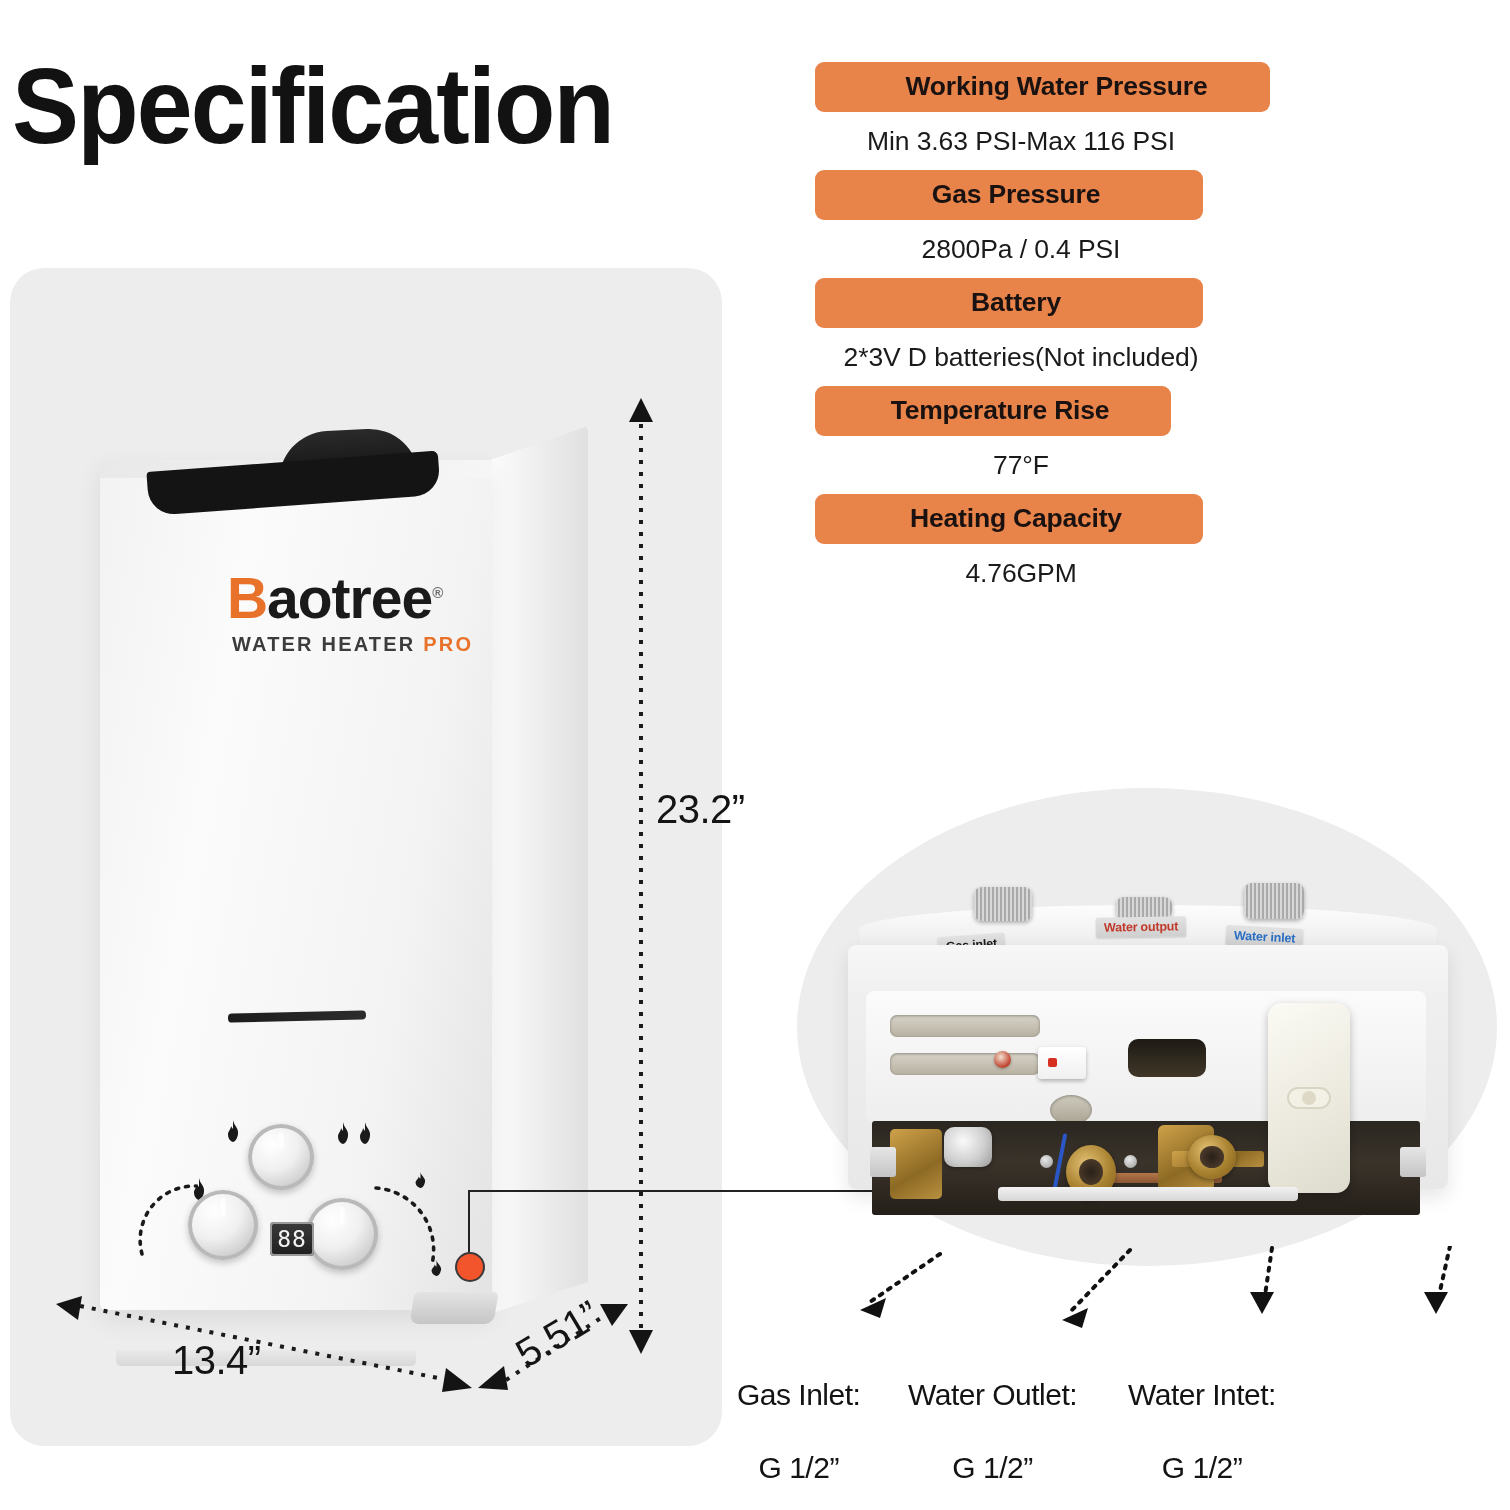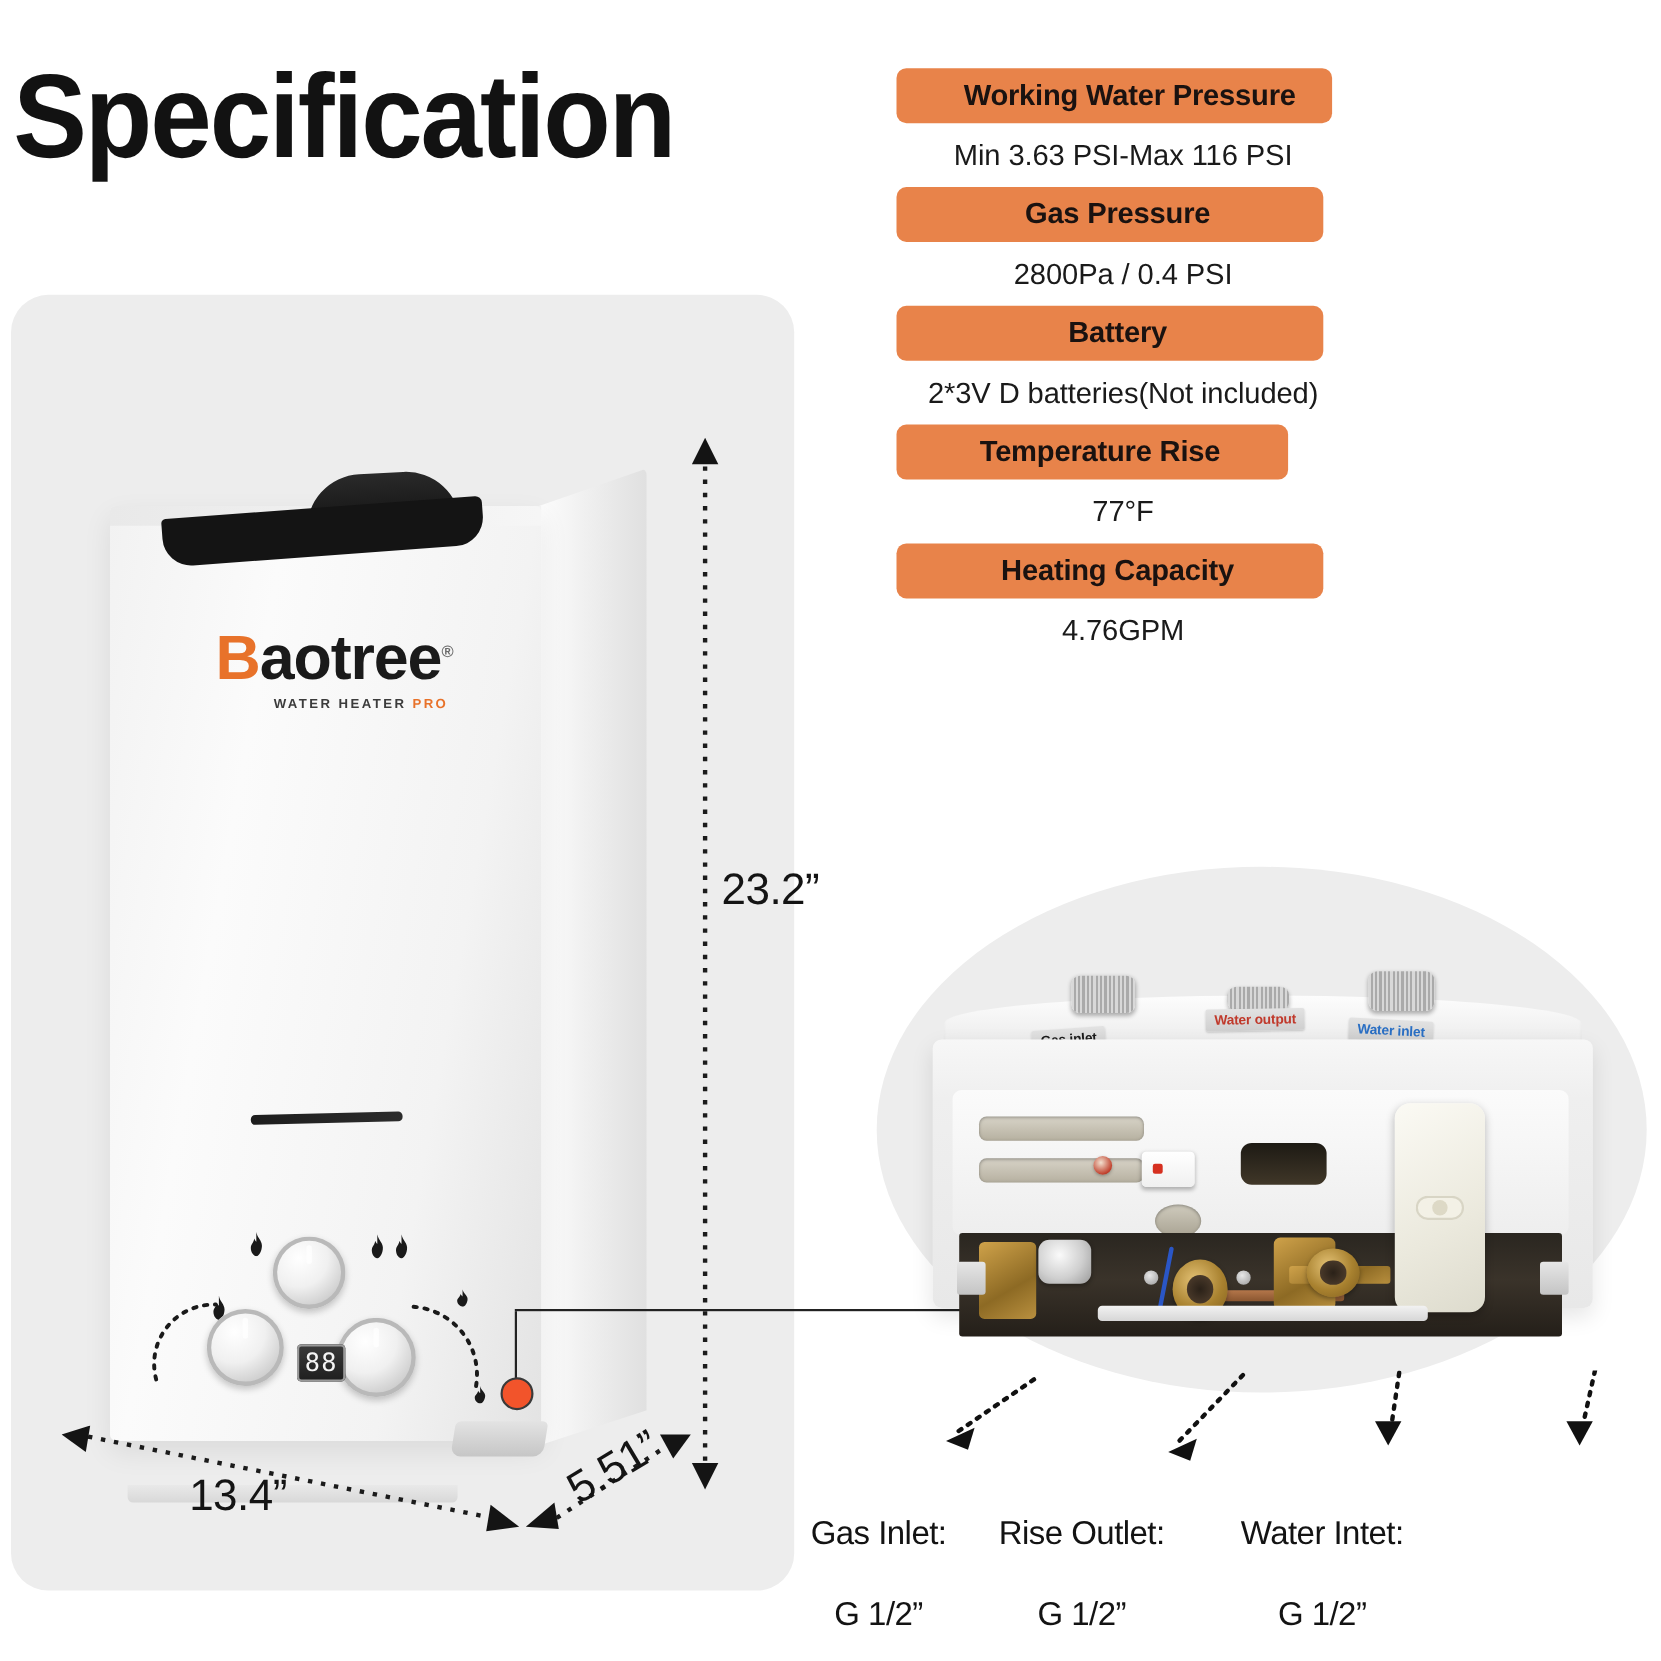--- a/index.html
+++ b/index.html
@@ -38,21 +38,21 @@
   .spec-label.w1{width:388px;}
   .spec-label.w2{width:388px;}
   .spec-label.w3{width:388px;}
   .spec-value{
     font-size:26.5px;color:#1a1a1a;letter-spacing:-.1px;
     padding:14px 0 13px 12px;white-space:nowrap;
   }
   .spec-item{margin-bottom:0px;}
 
   
-  .sb-0 .spec-label{width:396px;padding-left:28px;}
+  .sb-0 .spec-label{width:455px;padding-left:28px;}
   .sb-1 .spec-label{width:388px;}
   .sb-2 .spec-label{width:388px;}
   .sb-3 .spec-label{width:388px;}
   .sb-4 .spec-label{width:356px;}
   .sb-5 .spec-label{width:388px;}
 
   
   .heater{position:absolute;left:100px;top:408px;width:470px;height:930px;}
   .h-front{
     position:absolute;left:0;top:52px;width:392px;height:850px;
@@ -101,22 +101,22 @@
   .louvers .louver:nth-child(9){width:64px;margin-left:3px;}
   .louvers .louver:nth-child(10){width:62px;margin-left:3px;}
 
   
   .logo{position:absolute;left:96px;top:110px;}
   .logo-word{font-size:57px;font-weight:bold;line-height:1;letter-spacing:-1px;}
   .logo-word .b{color:#e8722a;}
   .logo-word .rest{color:#1a1a1a;}
   .logo-reg{font-size:15px;vertical-align:super;color:#6a6a6a;}
   .logo-sub{
-    font-size:12px;font-weight:bold;letter-spacing:2.2px;
-    margin-top:6px;margin-left:49px;color:#3c3c3c;
+    font-size:20px;font-weight:bold;letter-spacing:2.2px;
+    margin-top:6px;margin-left:36px;color:#3c3c3c;
   }
   .logo-sub .pro{color:#e8722a;}
 
   
   .front-slot{
     position:absolute;left:128px;top:552px;width:138px;height:9px;
     background:linear-gradient(90deg,#1d1d1d,#2c2c2c);border-radius:4px;
     transform:rotate(-1.4deg);
   }
 
@@ -519,21 +519,21 @@
     <line x1="690" y1="0" x2="678" y2="54" stroke="#111" stroke-width="4" stroke-dasharray="3 7" stroke-linecap="round"></line>
     <polygon points="676,68 664,46 688,46" fill="#111"></polygon>
   </svg>
 
   <div class="callout" style="left:737px;top:1340px;">
     <span>Gas Inlet:</span><br>
     <span>G 1/2”</span>
   </div>
 
   <div class="callout" style="left:908px;top:1340px;">
-    <span>Rise Outlet:</span><br>
+    <span>Water Outlet:</span><br>
     <span>G 1/2”</span>
   </div>
 
   <div class="callout" style="left:1128px;top:1340px;">
     <span>Water Intet:</span><br>
     <span>G 1/2”</span>
   </div>
 
 
 </div>

